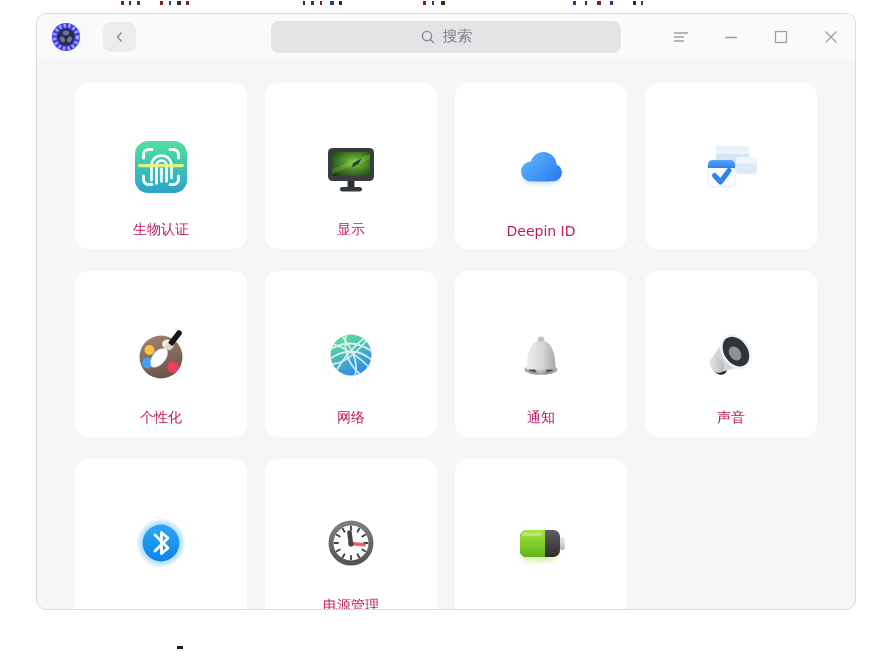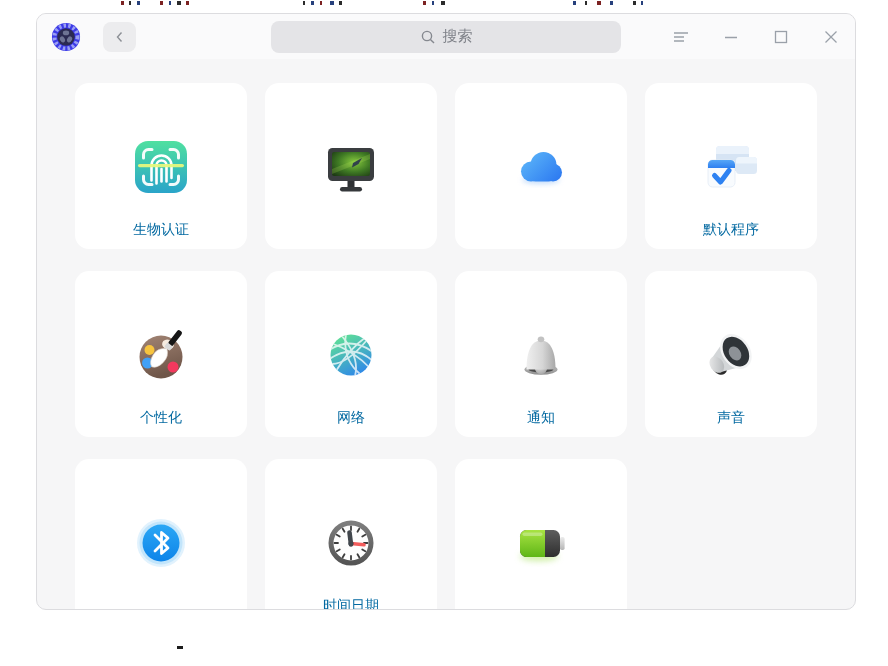--- a/index.html
+++ b/index.html
@@ -42,21 +42,21 @@
   
   .grid {
     display:grid; grid-template-columns:repeat(4,172px); grid-auto-rows:166px;
     gap:22px 18px; justify-content:center; padding-top:24px;
   }
   .tile { background:#ffffff; border-radius:14px; position:relative; cursor:pointer; }
   .tile-icon { position:absolute; left:50%; top:52px; transform:translateX(-50%); width:64px; height:64px; }
   .tile-icon svg { width:64px; height:64px; display:block; }
   .tile-label {
     position:absolute; left:0; right:0; bottom:10px; text-align:center;
-    font-size:14px; color:#0369a1;
+    font-size:14px; color:#be185d;
   }
   #icon-defs { position:absolute; width:0; height:0; overflow:hidden; }
 </style>
 </head>
 <body>
 
 <div class="frags">
   <i style="left:121px;width:3px;background:#7c2222"></i>
   <i style="left:129px;width:2px;background:#2b2b2b"></i>
   <i style="left:137px;width:3px;background:#27407c"></i>
@@ -176,20 +176,21 @@
       </radialGradient>
     </defs>
     <rect x="9" y="13" width="46" height="33" rx="4.5" fill="#3a3d40"></rect>
     <rect x="13" y="17" width="38" height="24" rx="2" fill="url(#scr)"></rect>
     <path d="M13 34 L51 19 V24 L13 39 Z" fill="#b7e35a" opacity="0.22"></path>
     <path d="M34 28 l9 -5 -3.5 6 -6.5 3.5 z" fill="#232c4e" opacity="0.85"></path>
     <rect x="28.5" y="46" width="7" height="6" fill="#2e3134"></rect>
     <rect x="21" y="52" width="22" height="4.5" rx="2.2" fill="#35383b"></rect>
   </svg>
         </div>
+    <div class="tile-label">显示</div>
   </div>
       <div class="tile">
     <div class="tile-icon">
           <svg viewBox="0 0 64 64">
     <defs>
       <linearGradient id="cg" gradientUnits="userSpaceOnUse" x1="16" y1="18" x2="46" y2="48">
         <stop offset="0" stop-color="#5cb6f9"></stop>
                 <stop offset="1" stop-color="#2e7bf1"></stop>
       </linearGradient>
       <filter id="softblur" x="-50%" y="-50%" width="200%" height="200%">
@@ -198,40 +199,40 @@
     </defs>
     <ellipse cx="32" cy="45" rx="19" ry="4" fill="#8fbdf6" opacity="0.5" filter="url(#softblur)"></ellipse>
     <g fill="url(#cg)">
       <circle cx="22" cy="36.5" r="10"></circle>
       <circle cx="34.5" cy="30" r="13"></circle>
       <circle cx="44" cy="37.5" r="9"></circle>
       <rect x="21" y="35.5" width="24" height="11" rx="5.5"></rect>
     </g>
   </svg>
         </div>
+    <div class="tile-label">Deepin ID</div>
   </div>
       <div class="tile">
     <div class="tile-icon">
           <svg viewBox="0 0 64 64">
     <defs>
       <linearGradient id="hdr" x1="0" y1="0" x2="0" y2="1">
         <stop offset="0" stop-color="#57a7f7"></stop>
                 <stop offset="1" stop-color="#2e7ff0"></stop>
       </linearGradient>
     </defs>
     <rect x="17" y="11" width="33" height="25" rx="4" fill="#d6e4f4"></rect>
     <path d="M17 15 a4 4 0 0 1 4 -4 h25 a4 4 0 0 1 4 4 v4 H17 Z" fill="#eaf2fb"></path>
     <rect x="37" y="22" width="21" height="17" rx="3.5" fill="#dde9f6"></rect>
     <path d="M37 25.5 a3.5 3.5 0 0 1 3.5 -3.5 h14 a3.5 3.5 0 0 1 3.5 3.5 v3 H37 Z" fill="#eef5fc"></path>
     <rect x="9" y="25" width="27" height="27" rx="4.5" fill="#f8fbfe" stroke="#e2ebf5" stroke-width="0.8"></rect>
     <path d="M9 29.5 a4.5 4.5 0 0 1 4.5 -4.5 h18 a4.5 4.5 0 0 1 4.5 4.5 v3.5 H9 Z" fill="url(#hdr)"></path>
     <path d="M15.5 40.5 l6 6.5 L30 35.5" fill="none" stroke="#2e82f2" stroke-width="5" stroke-linecap="round" stroke-linejoin="round"></path>
   </svg>
         </div>
-    <div class="tile-label">默认程序</div>
   </div>
       <div class="tile">
     <div class="tile-icon">
           <svg viewBox="0 0 64 64">
     <defs>
       <linearGradient id="pal" x1="0" y1="0" x2="0.3" y2="1">
         <stop offset="0" stop-color="#a2castrip"></stop>
                 <stop offset="0" stop-color="#a28474"></stop>
                 <stop offset="1" stop-color="#6f5649"></stop>
       </linearGradient>
@@ -362,21 +363,21 @@
       <line x1="32" y1="15.5" x2="32" y2="19" transform="rotate(240 32 32)"></line>
       <line x1="32" y1="15.5" x2="32" y2="19" transform="rotate(270 32 32)"></line>
       <line x1="32" y1="15.5" x2="32" y2="19" transform="rotate(300 32 32)"></line>
       <line x1="32" y1="15.5" x2="32" y2="19" transform="rotate(330 32 32)"></line>
     </g>
     <line x1="32" y1="33.5" x2="30.5" y2="21.5" stroke="#41464c" stroke-width="4.6" stroke-linecap="round"></line>
     <line x1="32" y1="32.5" x2="45" y2="33.8" stroke="#f25c5c" stroke-width="3.6" stroke-linecap="round"></line>
     <circle cx="32" cy="32.5" r="2.6" fill="#41464c"></circle>
   </svg>
         </div>
-    <div class="tile-label">时间日期</div>
+    <div class="tile-label">电源管理</div>
   </div>
       <div class="tile">
     <div class="tile-icon">
           <svg viewBox="0 0 64 64">
     <defs>
       <linearGradient id="bdark" x1="0" y1="0" x2="0" y2="1">
         <stop offset="0" stop-color="#5e5e5e"></stop>
                 <stop offset="1" stop-color="#2e2e2e"></stop>
       </linearGradient>
       <linearGradient id="bgrn" x1="0" y1="0" x2="0" y2="1">

